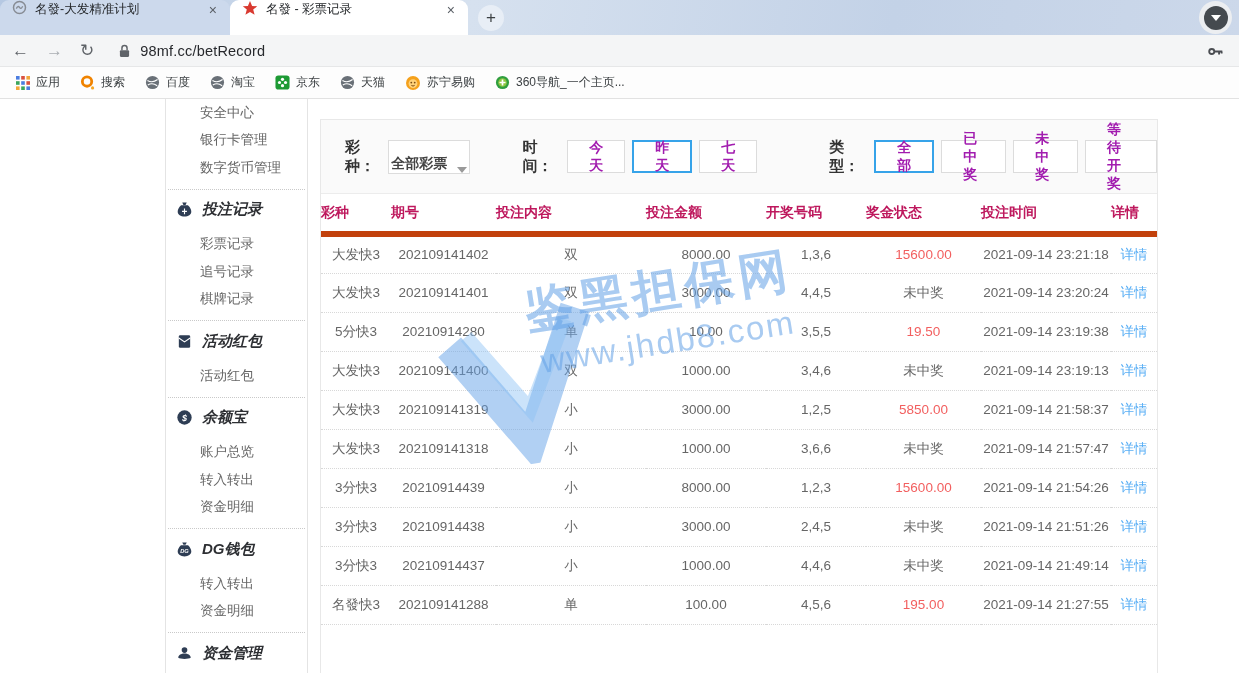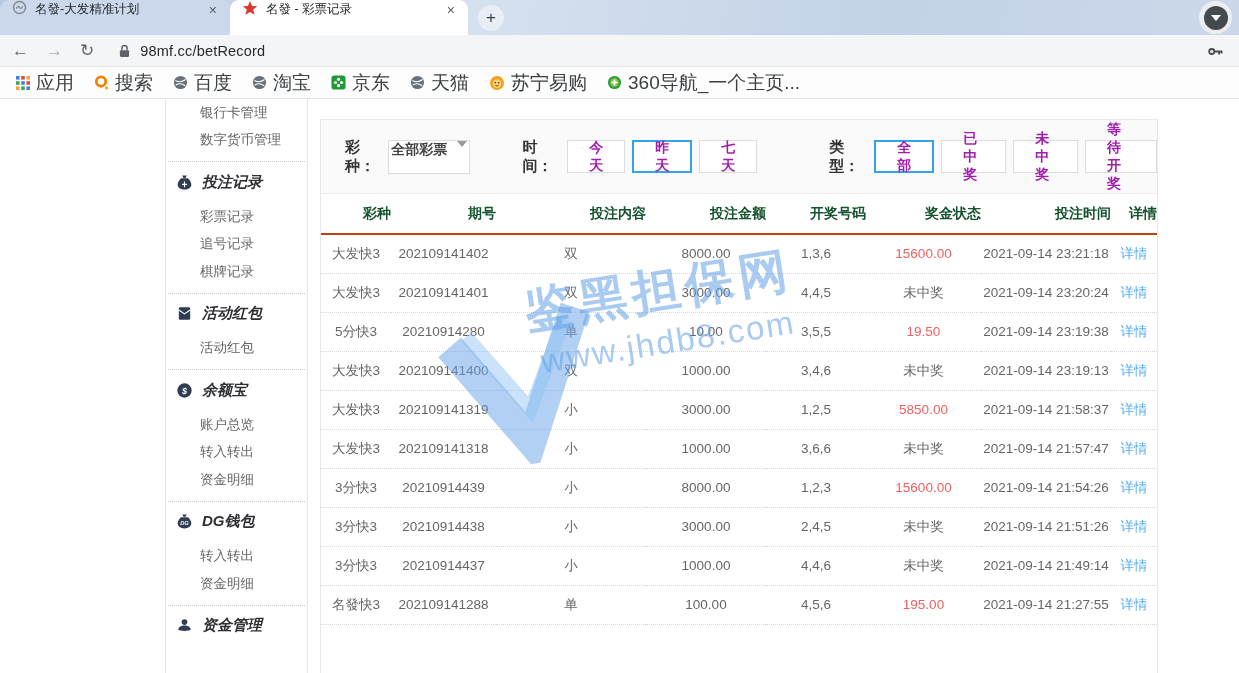--- a/index.html
+++ b/index.html
@@ -30,21 +30,21 @@
     display:flex; align-items:center; padding-left:12px; position:relative; }
   .nav-ic { font-size:17px; color:#5f6368; margin-right:17px; line-height:1; }
   .nav-ic.disabled { color:#a9adb2; }
   .lock-wrap { margin:0 10px 0 8px; display:flex; align-items:center; }
   .url-text { font-size:14.5px; color:#27292d; letter-spacing:.2px; }
   .key-wrap { position:absolute; right:15px; top:8px; }
 
   .bookmarks { height:32px; background:#fdfdfd; border-bottom:1px solid #e2e2e2;
     display:flex; align-items:center; padding-left:6px; }
   .bm-item { display:flex; align-items:center; gap:6px; padding:0 10px;
-    font-size:19px; color:#3c4043; white-space:nowrap; }
+    font-size:12px; color:#3c4043; white-space:nowrap; }
   .bm-item .ic { display:flex; align-items:center; }
 
   
   .content { position:relative; height:574px; background:#fff; overflow:hidden; }
 
   .sidebar { position:absolute; left:165px; top:0; width:143px; height:100%;
     border-left:1px solid #e4e4e4; border-right:1px solid #e4e4e4;
     background:#fff; overflow:hidden; }
   .side-sub { height:27.5px; display:flex; align-items:center; padding-left:34px;
     font-size:13.5px; color:#666; cursor:default; }
@@ -53,34 +53,34 @@
     padding-left:10px; margin:2px 0 6px; font-size:15px; font-weight:bold; color:#2d2f33;font-style:italic; }
   .side-hdr .ic { display:flex; align-items:center; }
 
   .main { position:absolute; left:320px; top:20px; width:838px; height:558px;
     border:1px solid #e8e8e8; border-bottom:none; background:#fff; }
 
   .filterbar { height:74px; background:#fafafa; border-bottom:1px solid #ececec;
     display:flex; align-items:center; padding-left:24px; }
   .flab { font-size:15px; font-weight:bold; color:#333; }
   .fselect { width:106px; height:34px; margin-left:8px; border:1px solid #dcdcdc;
-    background:#fff; display:flex; align-items:flex-start; justify-content:center; gap:10px;
+    background:#fff; display:flex; align-items:flex-end; justify-content:center; gap:10px;
     font-size:14px; font-weight:600; color:#444; }
   .caret { width:0; height:0; border-left:5px solid transparent; border-right:5px solid transparent;
     border-top:6px solid #9a9a9a; }
   .fbtn { height:33px; min-width:44px; padding:0 21px; margin-left:7px;
     border:1px solid #dcdcdc; background:#fff; display:flex; align-items:center;
     justify-content:center; font-size:14px; font-weight:bold; color:#a21caf; }
   .fbtn.active { border:2px solid var(--active,#36a3e9); }
   .gap-time { margin-left:52px; margin-right:3px; }
   .gap-type { margin-left:72px; margin-right:3px; }
 
   table.bet { width:100%; border-collapse:collapse; table-layout:fixed; }
-  table.bet th { height:40px; font-size:14px; font-weight:bold; color:#14532d;
-    border-bottom:2px solid #c2410c; text-align:right; }
+  table.bet th { height:40px; font-size:14px; font-weight:bold; color:#be185d;
+    border-bottom:6px solid #c2410c; text-align:left; }
   table.bet td { height:39px; font-size:13.5px; color:#666; text-align:center;
     border-bottom:1px dotted #d8d8d8; white-space:nowrap; overflow:hidden; }
   td.link, a.detail { color:var(--accent,#58aef5); text-decoration:none; }
   td.prize.won { color:var(--red,#f25f5f); }
 
   .pagerow { height:40px; display:flex; align-items:center; padding-left:24px; }
   .pag-total { font-size:13.5px; color:#555; }
   .pag-total .num { color:var(--red,#f25f5f); padding:0 3px; }
   .pag-pages { margin-left:auto; margin-right:72px; display:flex; align-items:center; gap:11px; }
   .pag-cur { width:16px; text-align:center; font-size:14px; font-weight:bold; color:#333; }
@@ -230,20 +230,21 @@
           <path d="M8 4.8 V11.2 M4.8 8 H11.2" stroke="#fff" stroke-width="1.8"></path>
         </svg>
       </span>
       <span>360导航_一个主页...</span>
     </div>
   </div>
 
 <div class="content">
 
   <div class="sidebar">
+      <div class="side-sub">安全中心</div>
       <div class="side-sub">银行卡管理</div>
       <div class="side-sub">数字货币管理</div>
       <div class="side-div"></div>
       <div class="side-hdr">
         <span class="ic">
           <svg width="17" height="17" viewBox="0 0 18 18">
             <path d="M6.6 1.6 h4.8 l-1.3 2.6 h-2.2 Z" fill="#2e3d54"></path>
             <path d="M5.4 4.6 h7.2 C15 6.8 16.2 9.2 16.2 11.3 c0 2.9-3.2 5.1-7.2 5.1 s-7.2-2.2-7.2-5.1 C1.8 9.2 3 6.8 5.4 4.6 Z" fill="#2e3d54"></path>
             <path d="M9 8 V14 M6.4 11 H11.6" stroke="#fff" stroke-width="1.2"></path>
           </svg>

